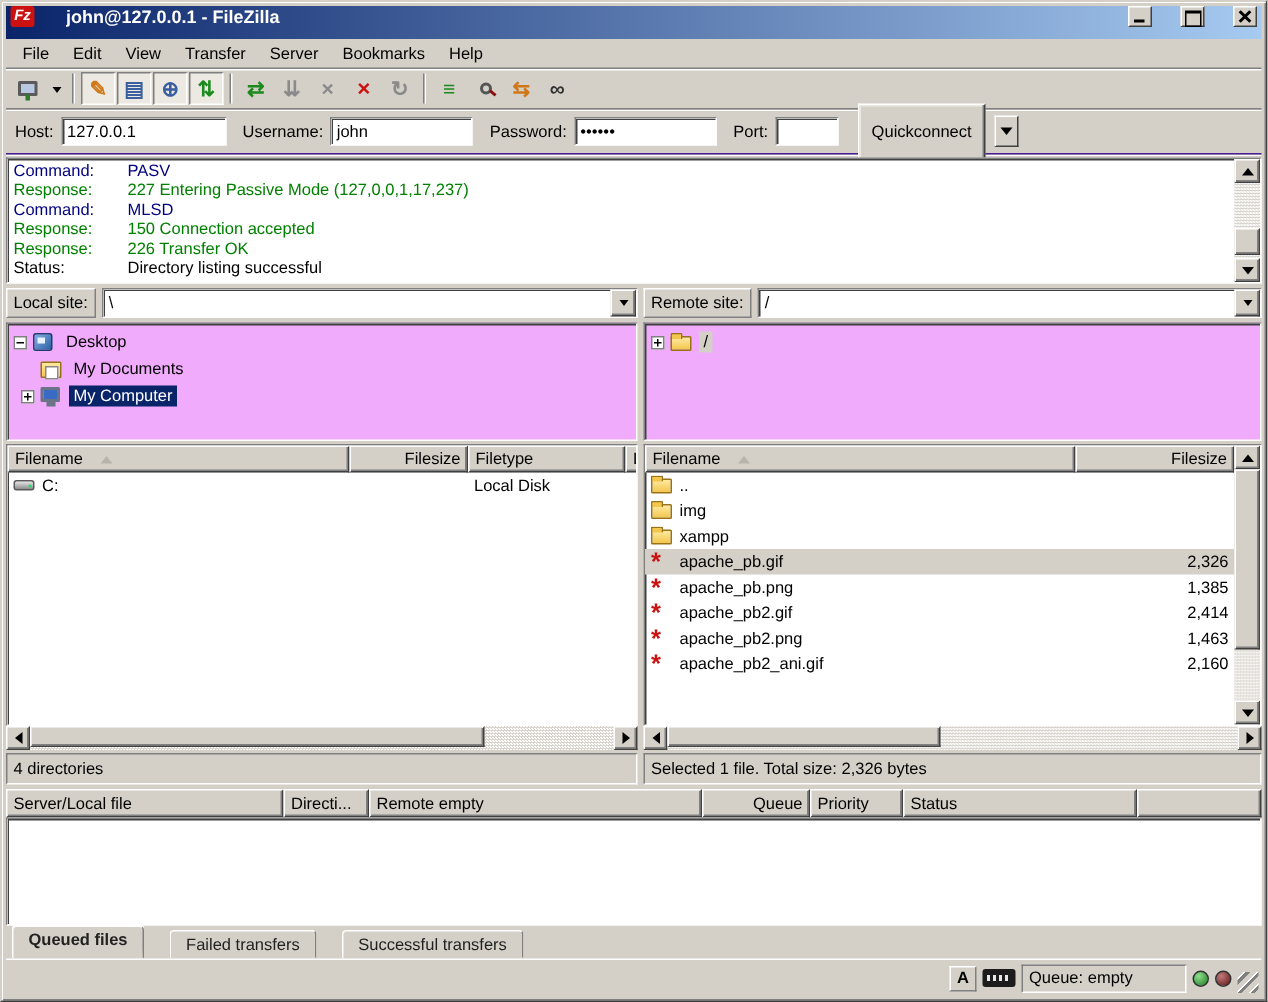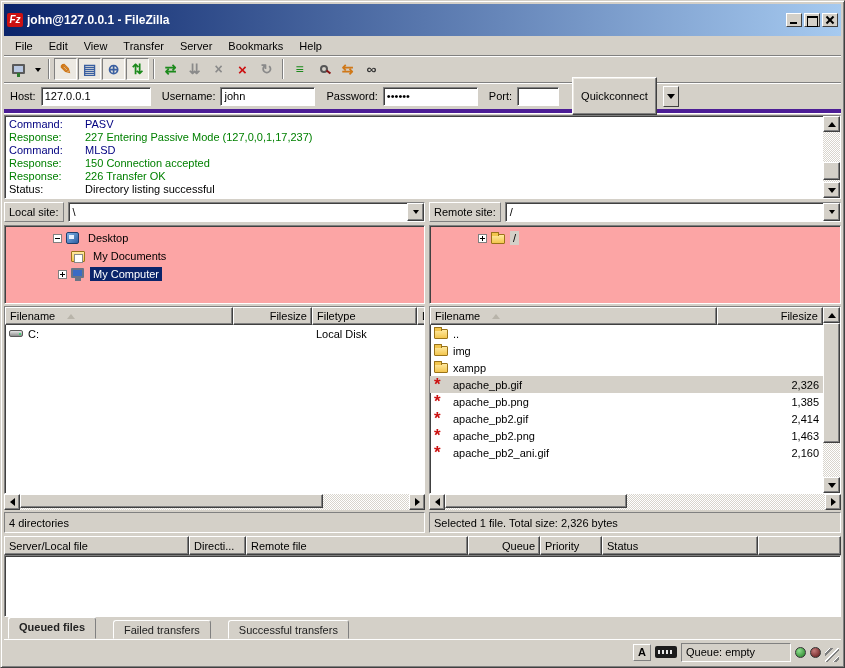--- a/index.html
+++ b/index.html
@@ -6,21 +6,21 @@
   html,body { width:845px; height:668px; }
   body { font-family:"Liberation Sans", sans-serif; font-size:11px; color:#000; }
 
   .window { width:845px; height:668px; background:#d4d0c8; padding:3px;
     border:1px solid #404040; border-top-color:#d4d0c8; border-left-color:#d4d0c8;
     box-shadow: inset 1px 1px 0 #fff, inset -1px -1px 0 #808080;
     display:flex; flex-direction:column; overflow:hidden; }
 
   
   .titlebar { height:22px; flex:0 0 22px; background:linear-gradient(to right,#0a246a,#a6caf0);
-    display:flex; align-items:center; padding:16px 3px; color:#fff; }
+    display:flex; align-items:flex-start; padding:0 3px; color:#fff;gap:17px; }
   .fz-icon { width:16px; height:14px; background:#cc1111; color:#fff; font-weight:bold; font-style:italic;
     font-size:10px; line-height:14px; text-align:center; margin-right:4px; border-radius:2px; flex:0 0 16px;}
   .title-text { font-weight:bold; font-size:12px; flex:1; white-space:nowrap; overflow:hidden; }
   .tb-btn { width:16px; height:14px; background:#d4d0c8; border:1px solid;
     border-color:#fff #404040 #404040 #fff; margin-left:2px; position:relative; flex:0 0 16px; }
   .tb-btn span { position:absolute; left:0; top:0; right:0; bottom:0; }
   .glyph-min::after { content:""; position:absolute; left:3px; bottom:2px; width:7px; height:2px; background:#000; }
   .glyph-max::after { content:""; position:absolute; left:2px; top:2px; width:9px; height:8px;
     border:1px solid #000; border-top-width:2px; }
   .glyph-close::before, .glyph-close::after { content:""; position:absolute; left:6px; top:1px; width:2px; height:10px; background:#000; }
@@ -46,21 +46,21 @@
   .g-dark  { color:#333; font-weight:bold; }
   .g-orange{ color:#d07818; font-weight:bold; }
   .mini-monitor { width:13px; height:10px; background:#b9c8e2; border:2px solid #5a5a5a; border-radius:1px; position:relative; }
   .mini-monitor::after { content:""; position:absolute; left:3px; bottom:-5px; width:3px; height:4px; background:#2d7a2d; }
   .drop-arrow { width:0; height:0; border:3px solid transparent; border-top:4px solid #000; margin-top:4px; }
   .mag { width:8px; height:8px; border:2px solid #555; border-radius:50%; position:relative; }
   .mag::after { content:""; position:absolute; width:5px; height:2px; background:#8a1111; right:-5px; bottom:-2px; transform:rotate(40deg); }
 
   
   .quickbar { height:30px; flex:0 0 30px; display:flex; align-items:center; padding-left:6px; gap:5px;
-    border-bottom:4px solid #4c1d95; box-shadow:0 1px 0 #fff; }
+    border-bottom:1px solid #4c1d95; box-shadow:0 1px 0 #fff; }
   .qlabel { margin-left:6px; }
   .sunken { border:1px solid; border-color:#808080 #fff #fff #808080; box-shadow:inset 1px 1px 0 #404040; background:#fff; }
   .qinput { height:19px; font-family:"Liberation Sans",sans-serif; font-size:11px; padding:1px 3px; outline:none; }
   .w-host{width:110px;} .w-user{width:95px;} .w-pass{width:95px;} .w-port{width:42px;}
   .qc-btn { height:38px; padding:2px 8px; background:#d4d0c8; border:1px solid; border-color:#fff #404040 #404040 #fff;
     box-shadow:inset -1px -1px 0 #808080, inset 1px 1px 0 #ece9e2; font-size:11px; }
   .qc-drop { width:16px; height:21px; background:#d4d0c8; border:1px solid; border-color:#fff #404040 #404040 #fff;
     display:flex; align-items:center; justify-content:center; margin-left:1px; }
 
   
@@ -97,22 +97,22 @@
   .pane.right { flex:1; }
   .sitebar { height:24px; flex:0 0 24px; display:flex; align-items:center; gap:4px; }
   .site-label { padding:3px 4px; border:1px solid; border-color:#fff #808080 #808080 #fff; background:#d4d0c8; }
   .combo { flex:1; height:20px; background:#fff; border:1px solid; border-color:#808080 #fff #fff #808080;
     box-shadow:inset 1px 1px 0 #404040; display:flex; align-items:center; }
   .combo-val { flex:1; padding-left:4px; }
   .combo-btn { width:17px; height:18px; background:#d4d0c8; border:1px solid; border-color:#fff #404040 #404040 #fff;
     box-shadow:inset -1px -1px 0 #808080; display:flex; align-items:center; justify-content:center; }
   .combo-btn .tri-down { border-width:3px; border-top-width:4px; margin-bottom:-3px; }
 
-  .treebox { height:79px; flex:0 0 79px; background:#fca5a5; margin-top:1px; overflow:hidden; padding-top:3px;
-    border:1px solid; border-color:#808080 #fff #fff #808080; box-shadow:inset 1px 1px 0 #404040;padding-left:44px; }
+  .treebox { height:79px; flex:0 0 79px; background:#f0abfc; margin-top:1px; overflow:hidden; padding-top:3px;
+    border:1px solid; border-color:#808080 #fff #fff #808080; box-shadow:inset 1px 1px 0 #404040; }
   .trow { height:18px; display:flex; align-items:center; padding-left:4px; }
   .trow.indent1 { padding-left:22px; }
   .expander { width:9px; height:9px; flex:0 0 9px; border:1px solid #808080; background:#fff; position:relative; margin-right:4px; }
   .expander::before, .expander.minus::before { content:""; position:absolute; left:1px; top:3px; width:5px; height:1px; background:#000; }
   .expander.plus::after { content:""; position:absolute; left:3px; top:1px; width:1px; height:5px; background:#000; }
   .tlabel { padding:1px 3px; white-space:nowrap; }
   .tlabel.sel-navy { background:#0a246a; color:#fff; }
   .tlabel.sel-gray { background:#d4d0c8; }
 
   
@@ -520,21 +520,21 @@
           </span>
       </div>
       <div class="pstatus">Selected 1 file. Total size: 2,326 bytes</div>
     </div>
   </div>
 
   <div class="queue">
     <div class="qhead">
       <span class="hcell qc0">Server/Local file</span>
       <span class="hcell qc1">Directi...</span>
-      <span class="hcell qc2">Remote file</span>
+      <span class="hcell qc2">Remote empty</span>
       <span class="hcell qc3 num">Queue</span>
       <span class="hcell qc4">Priority</span>
       <span class="hcell qc5">Status</span>
       <span class="hcell qc6"></span>
     </div>
     <div class="qbody"></div>
   </div>
 
   <div class="tabs">
     <span class="tab active">Queued files</span>

